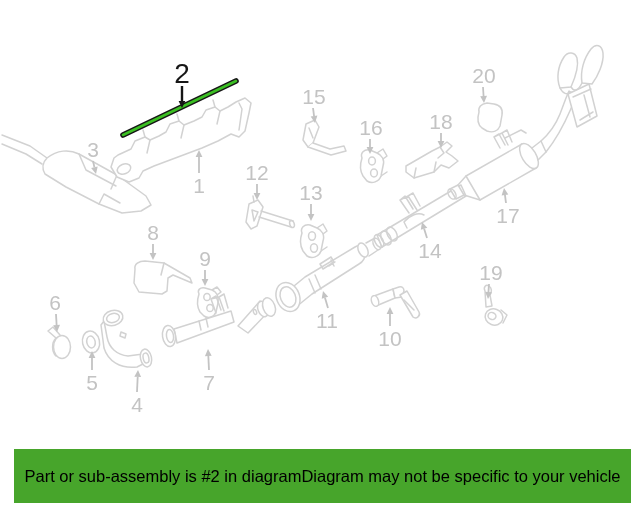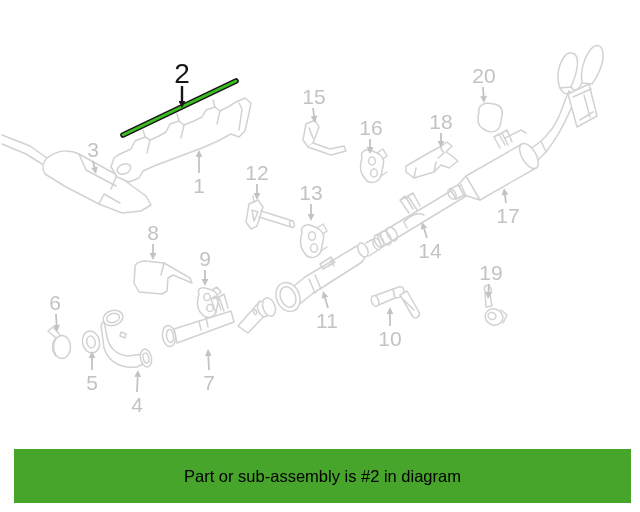--- a/index.html
+++ b/index.html
@@ -247,15 +247,16 @@
         <line x1="489" y1="284" x2="488.4656330736664" y2="292.01550389500375" stroke="#c3c3c3" stroke-width="1.8"></line>
         <polygon points="488,299 485.1,291.8 491.9,292.2" fill="#c3c3c3"></polygon>
         <text x="484" y="75" fill="#c3c3c3" font-size="21" text-anchor="middle" dominant-baseline="central">20</text>
         <line x1="483" y1="87" x2="483.56335199691375" y2="96.01363195061978" stroke="#c3c3c3" stroke-width="1.8"></line>
         <polygon points="484,103 480.2,96.2 487.0,95.8" fill="#c3c3c3"></polygon>
       </g>
   </svg>
 
   <div class="banner" style="background: rgb(71, 165, 43); color: rgb(0, 0, 0);">
     <div>Part or sub-assembly is #2 in diagram</div>
+    <div>Diagram may not be specific to your vehicle</div>
   </div>
 
 </div>
 
 </body></html>

